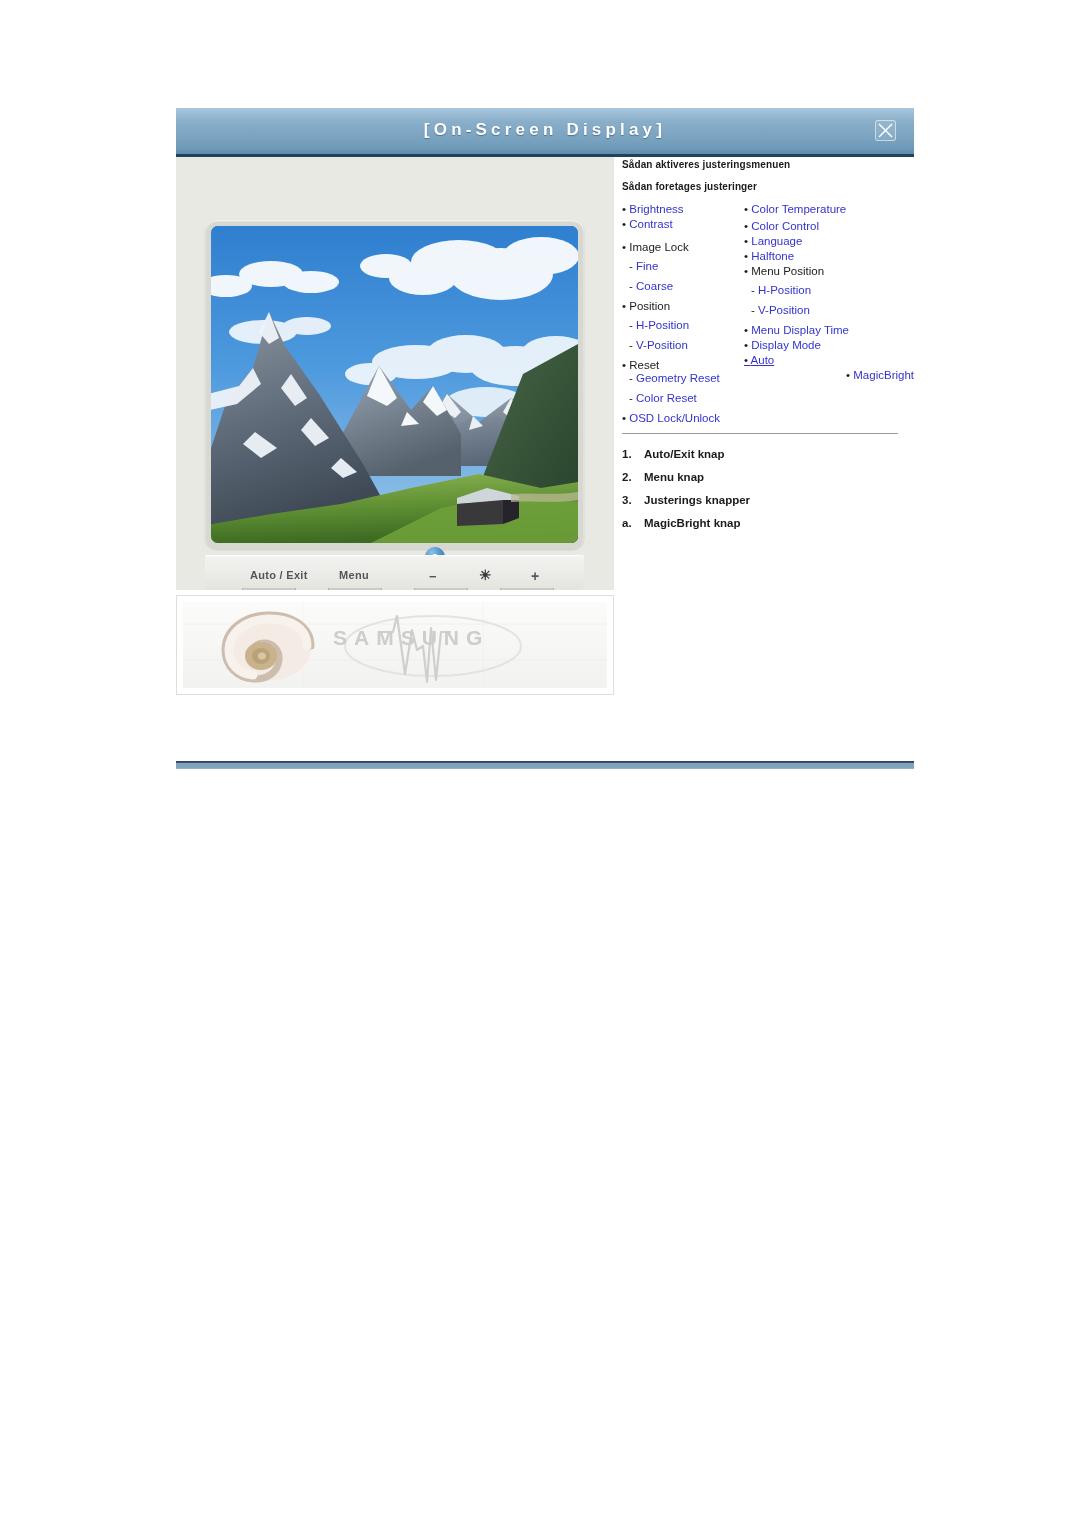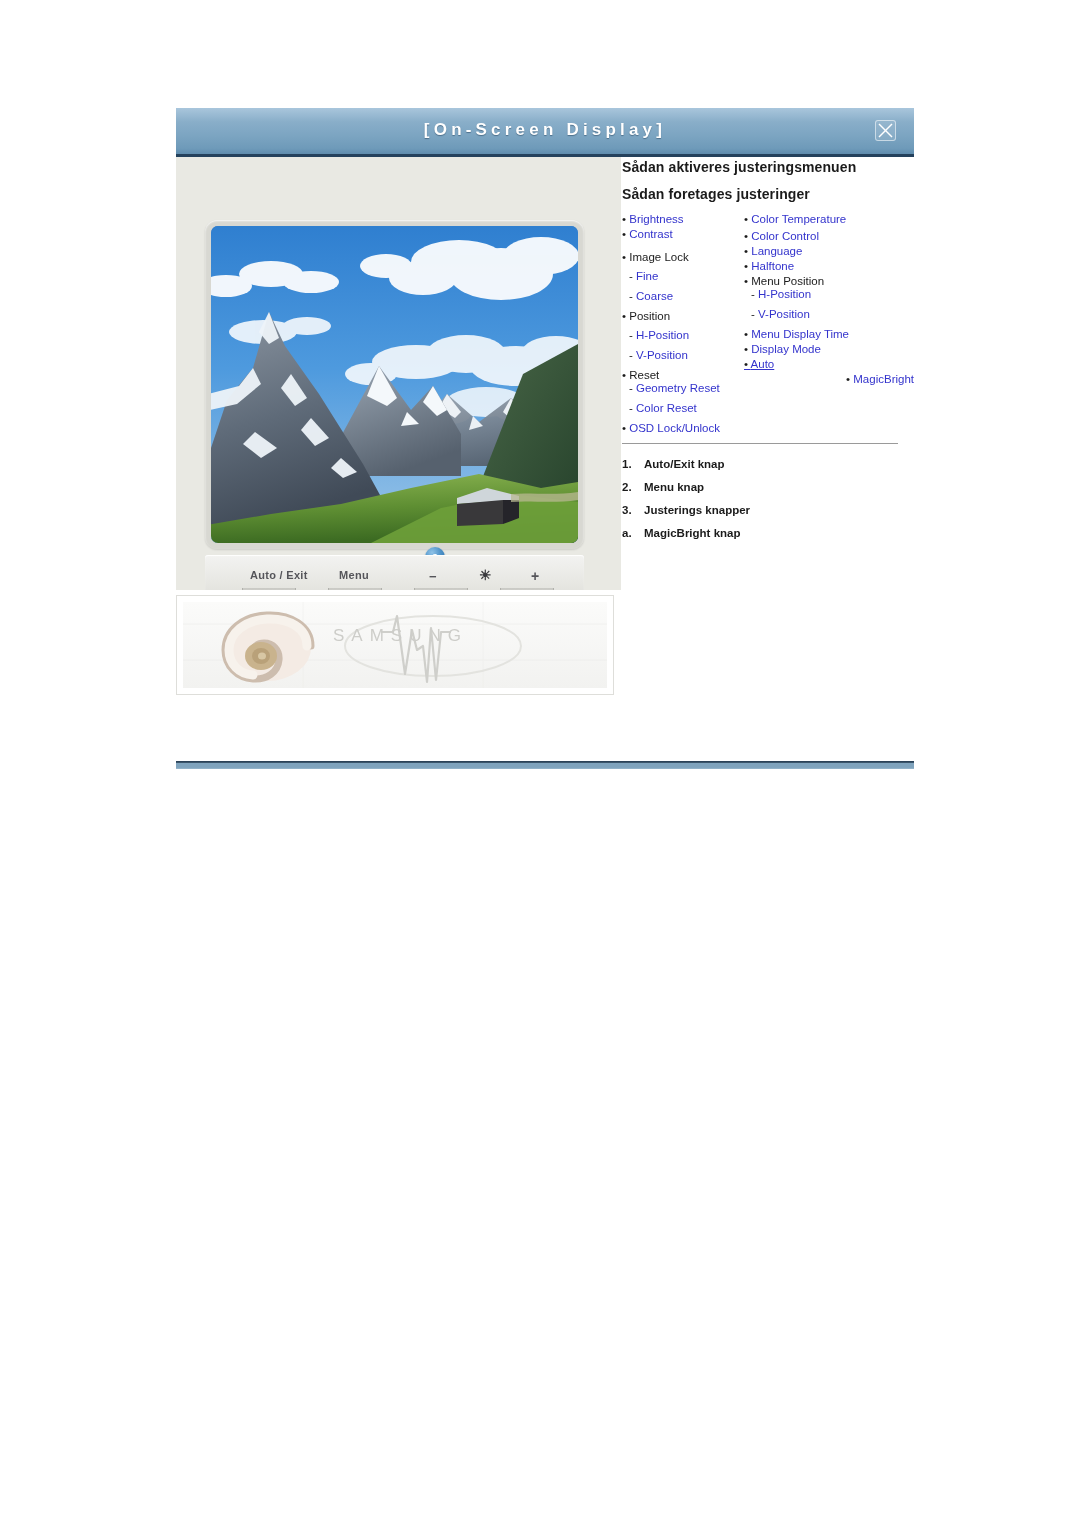--- a/index.html
+++ b/index.html
@@ -81,21 +81,20 @@
 
   
   #monitor-panel {
     position: absolute;
     left: 0;
     top: 0;
     width: 438px;
     height: 433px;
     background: #e9e9e3;
     overflow: hidden;
-    padding-left: 7px;
   }
   #screen-bezel {
     position: absolute;
     left: 29px;
     top: 63px;
     width: 379px;
     height: 329px;
     border-radius: 12px;
     background: #d8d8d2;
     box-shadow: inset 0 1px 2px rgba(255,255,255,0.9),
@@ -168,36 +167,36 @@
   #logo-strip .inner {
     position: absolute;
     left: 6px; top: 6px; right: 6px; bottom: 6px;
     background: linear-gradient(180deg,#fbfbfa 0%, #f2f2f0 100%);
     overflow: hidden;
   }
   #samsung-watermark {
     position: absolute;
     left: 150px;
     top: 24px;
-    font-size: 17px;
+    font-size: 21px;
     letter-spacing: 7px;
-    font-weight: normal;
+    font-weight: bold;
     color: #cdcdc9;
   }
 
   
   #info-panel {
     position: absolute;
     left: 446px;
     top: 0;
     width: 292px;
     padding-top: 2px;
   }
   .h-bold {
-    font-size: 14px;
+    font-size: 10px;
     font-weight: bold;
     color: #1b1b1b;
     margin: 0 0 11px 0;
     letter-spacing: 0.1px;
   }
   .para {
     font-size: 11.5px;
     color: #1b1b1b;
     line-height: 15px;
     margin: 0 0 10px 0;
@@ -405,21 +404,21 @@
             <div class="menu-item" style=""><span class="bullet">• </span><span>Reset</span></div>
             <div class="menu-item link sub" style="margin-bottom: 7px;"><span class="bullet">- </span><span>Geometry Reset</span></div>
             <div class="menu-item link sub" style="margin-bottom: 7px;"><span class="bullet">- </span><span>Color Reset</span></div>
             <div class="menu-item link" style="margin-bottom: 2px;"><span class="bullet">• </span><span>OSD Lock/Unlock</span></div>
           </div>
         <div class="menu-col" id="col-right">
             <div class="menu-item link" style="margin-bottom: 4px;"><span class="bullet">• </span><span>Color Temperature</span></div>
             <div class="menu-item link" style="margin-bottom: 2px;"><span class="bullet">• </span><span>Color Control</span></div>
             <div class="menu-item link" style="margin-bottom: 2px;"><span class="bullet">• </span><span>Language</span></div>
             <div class="menu-item link" style="margin-bottom: 2px;"><span class="bullet">• </span><span>Halftone</span></div>
-            <div class="menu-item" style=""><span class="bullet">• </span><span>Menu Position</span></div>
+            <div class="menu-item" style="margin-bottom: 6px;"><span class="bullet">• </span><span>Menu Position</span></div>
             <div class="menu-item link sub" style="margin-bottom: 7px;"><span class="bullet">- </span><span>H-Position</span></div>
             <div class="menu-item link sub" style="margin-bottom: 7px;"><span class="bullet">- </span><span>V-Position</span></div>
             <div class="menu-item link" style="margin-bottom: 2px;"><span class="bullet">• </span><span>Menu Display Time</span></div>
             <div class="menu-item link" style="margin-bottom: 2px;"><span class="bullet">• </span><span>Display Mode</span></div>
             <div class="menu-item link" style="margin-bottom: 2px; text-decoration: underline;"><span class="bullet">• </span><span>Auto</span></div>
             <div class="menu-item link" style="margin-bottom: 2px; text-align: right;"><span class="bullet">• </span><span>MagicBright</span></div>
           </div>
       </div>
 
       <div id="divider-rule"></div>

